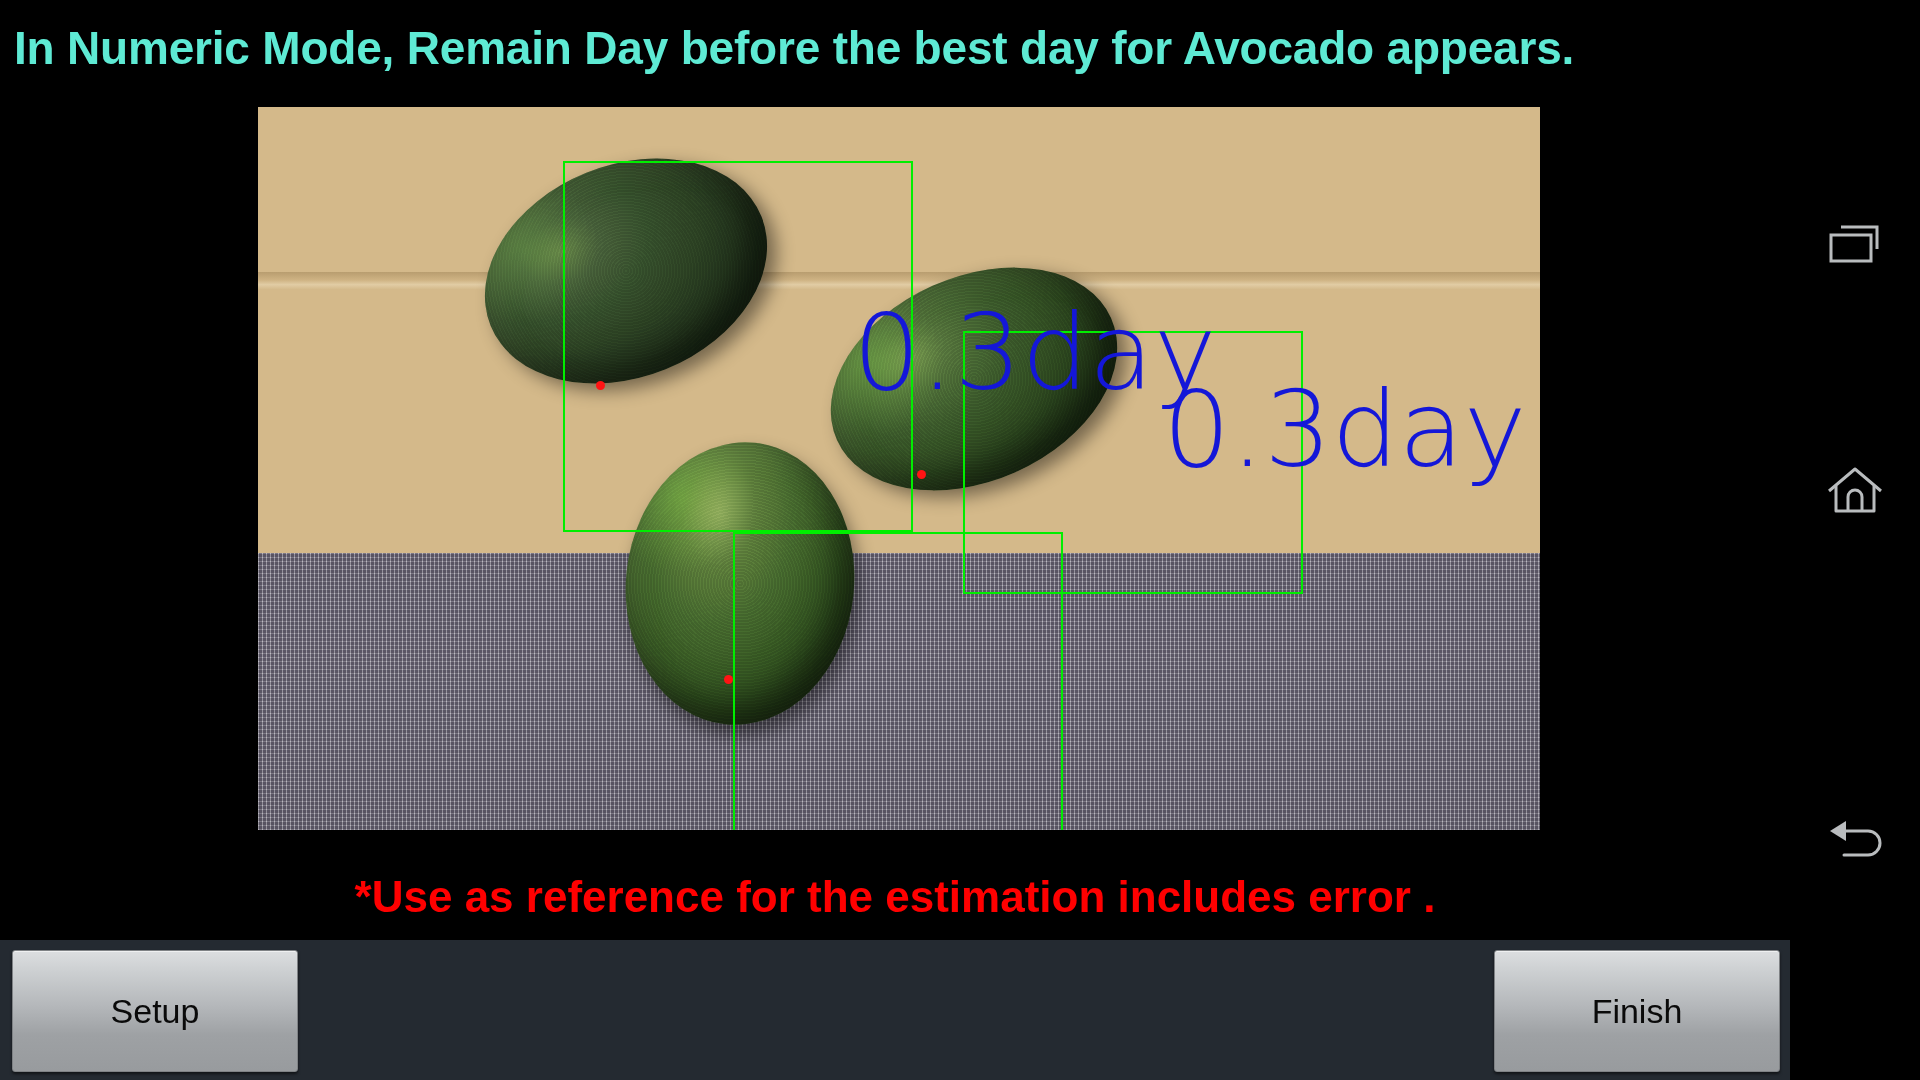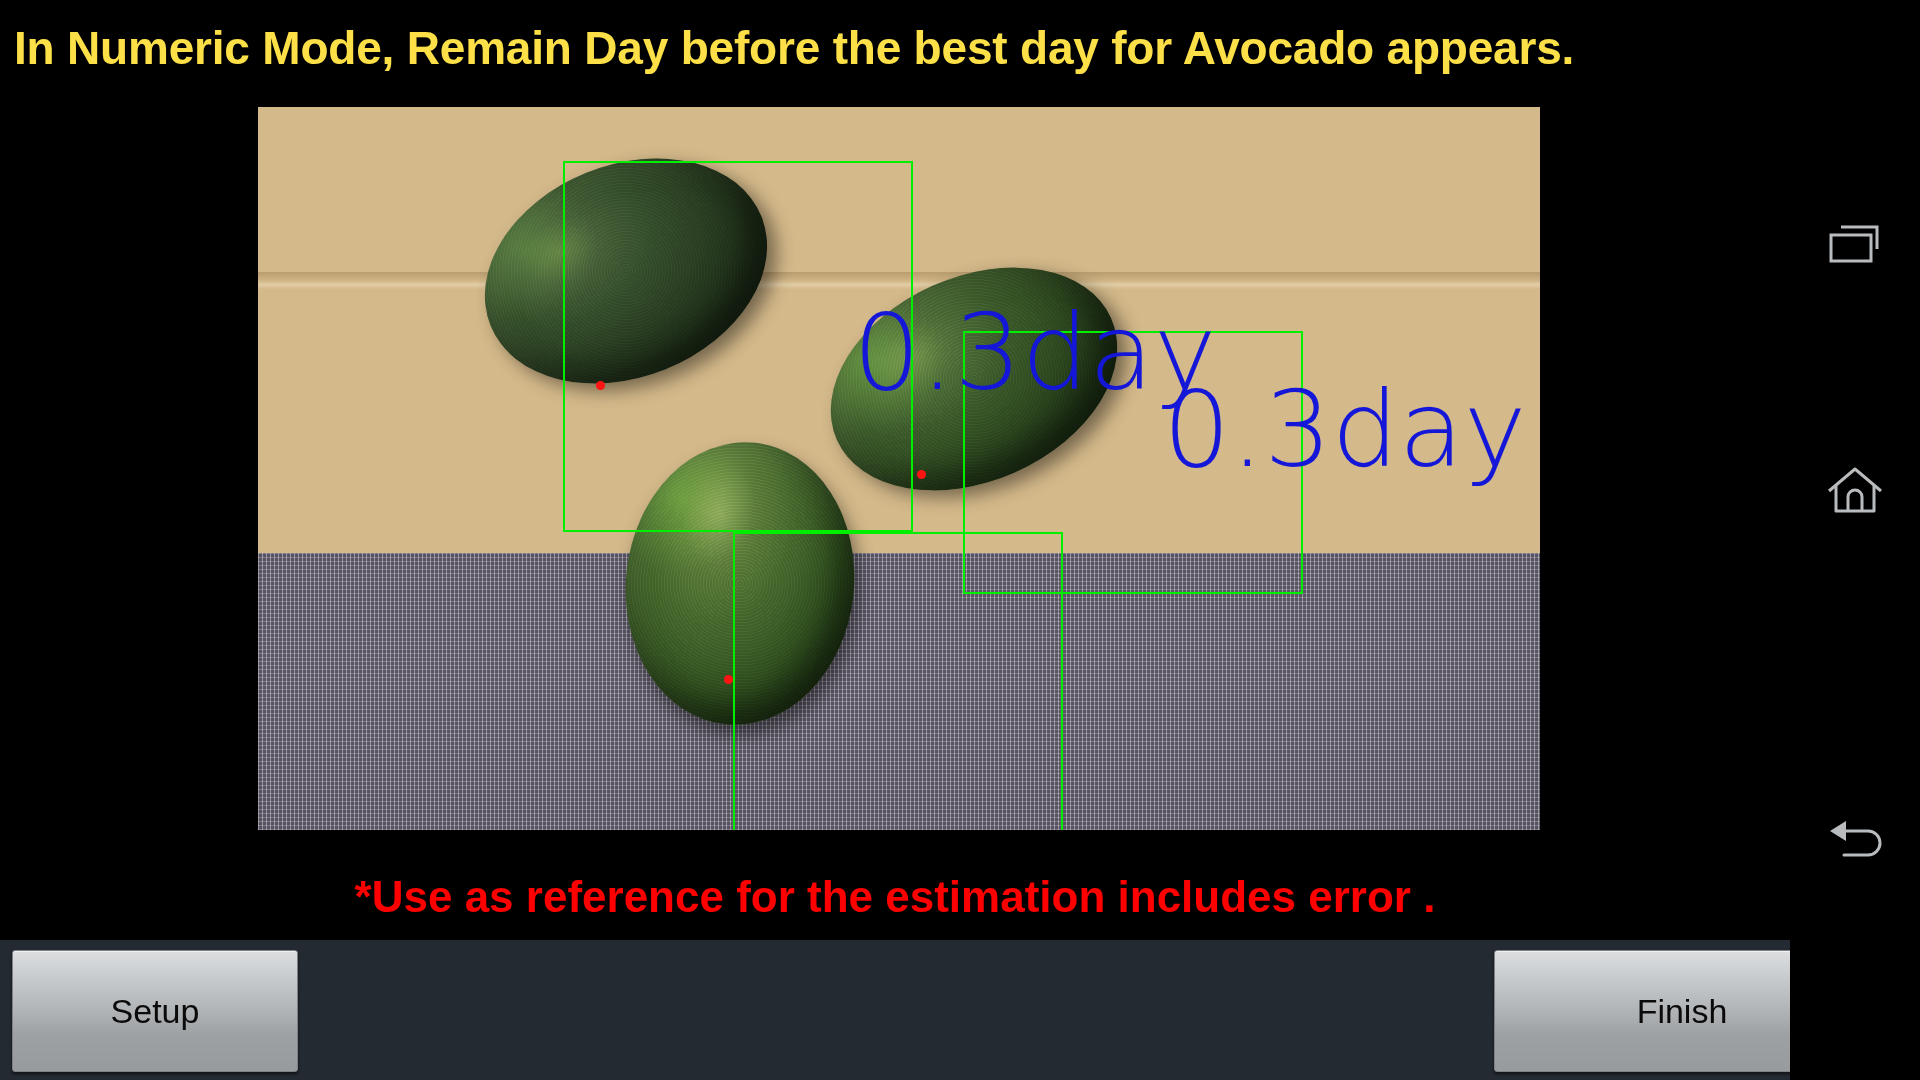--- a/index.html
+++ b/index.html
@@ -23,21 +23,21 @@
   
   .title-text {
     position: absolute;
     left: 14px;
     top: 14px;
     width: 1830px;
     font-size: 46px;
     font-weight: bold;
     line-height: 1.52;
     letter-spacing: -0.2px;
-    color: #fde047;
+    color: #5eead4;
     z-index: 30;
     pointer-events: none;
     white-space: pre-wrap;
   }
 
   
   .photo-panel {
     position: absolute;
     left: 258px;
     top: 107px;
@@ -253,21 +253,21 @@
     color: #0a0a0a;
     font-size: 34px;
     font-family: "Liberation Sans", sans-serif;
     display: flex;
     align-items: center;
     justify-content: center;
     cursor: pointer;
     user-select: none;
   }
   #btn-setup  { left: 12px; }
-  #btn-finish { left: 1494px; padding-left: 45px; }
+  #btn-finish { left: 1494px; }
 
   
   .nav-bar {
     position: absolute;
     left: 1790px;
     top: 0;
     width: 130px;
     height: 1080px;
     background: #000000;
     z-index: 28;

